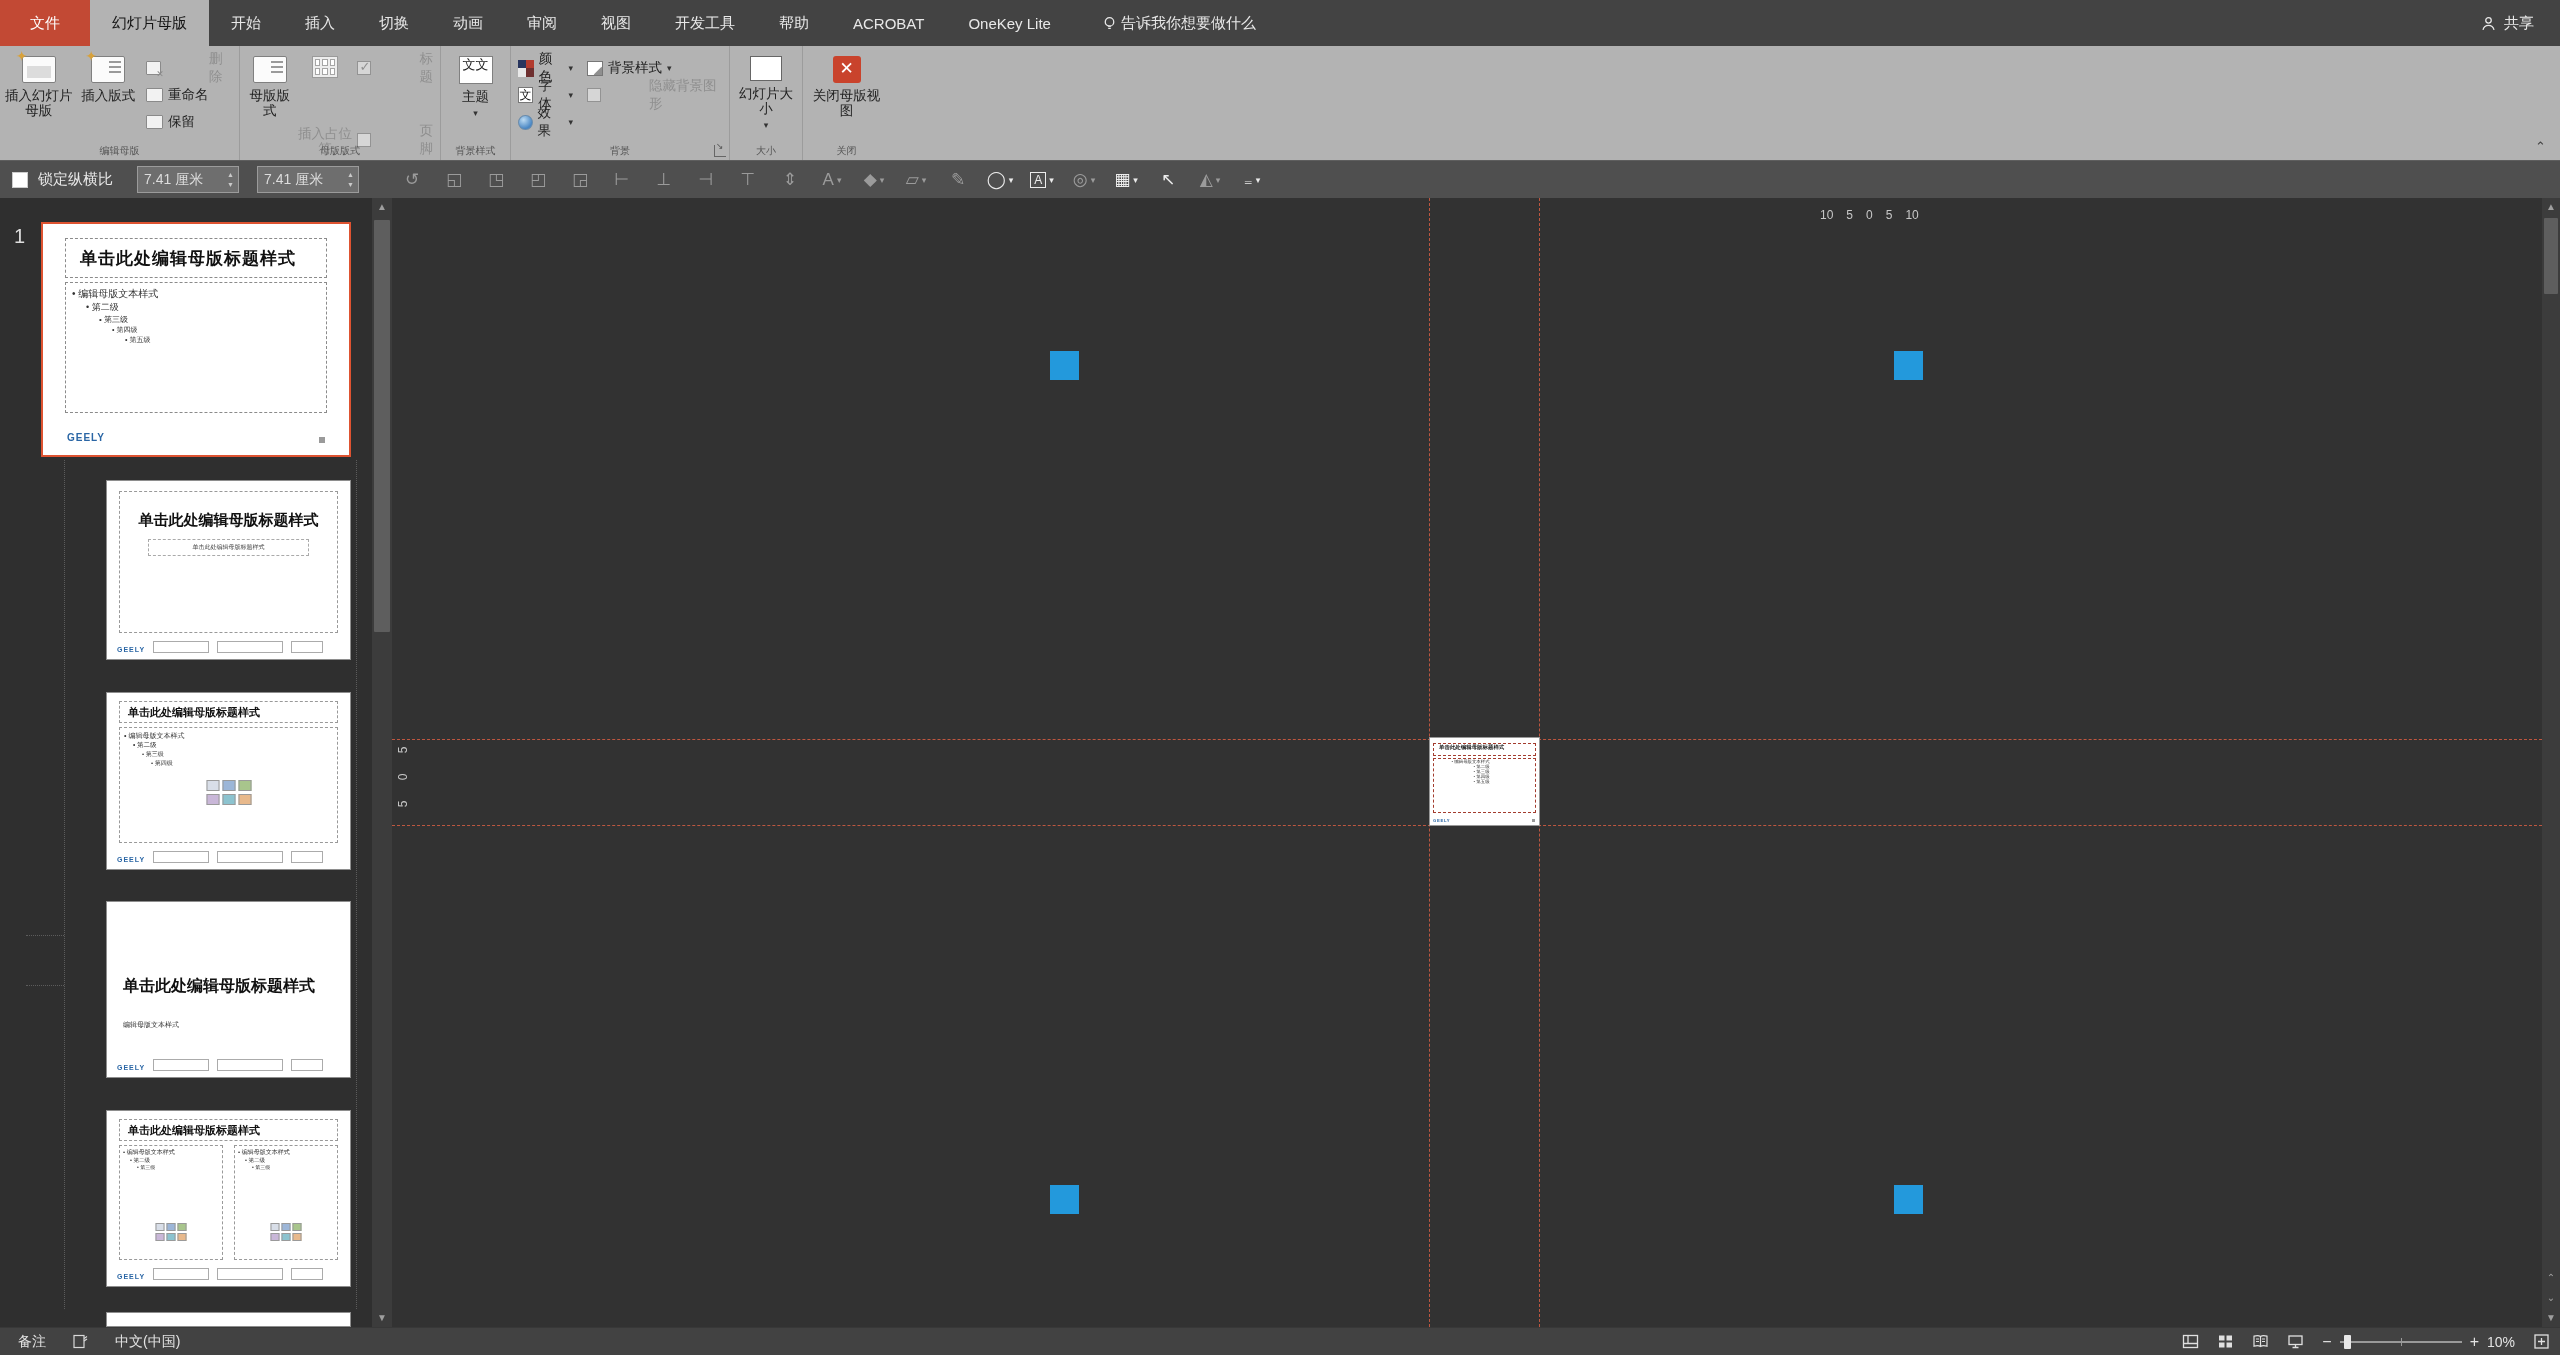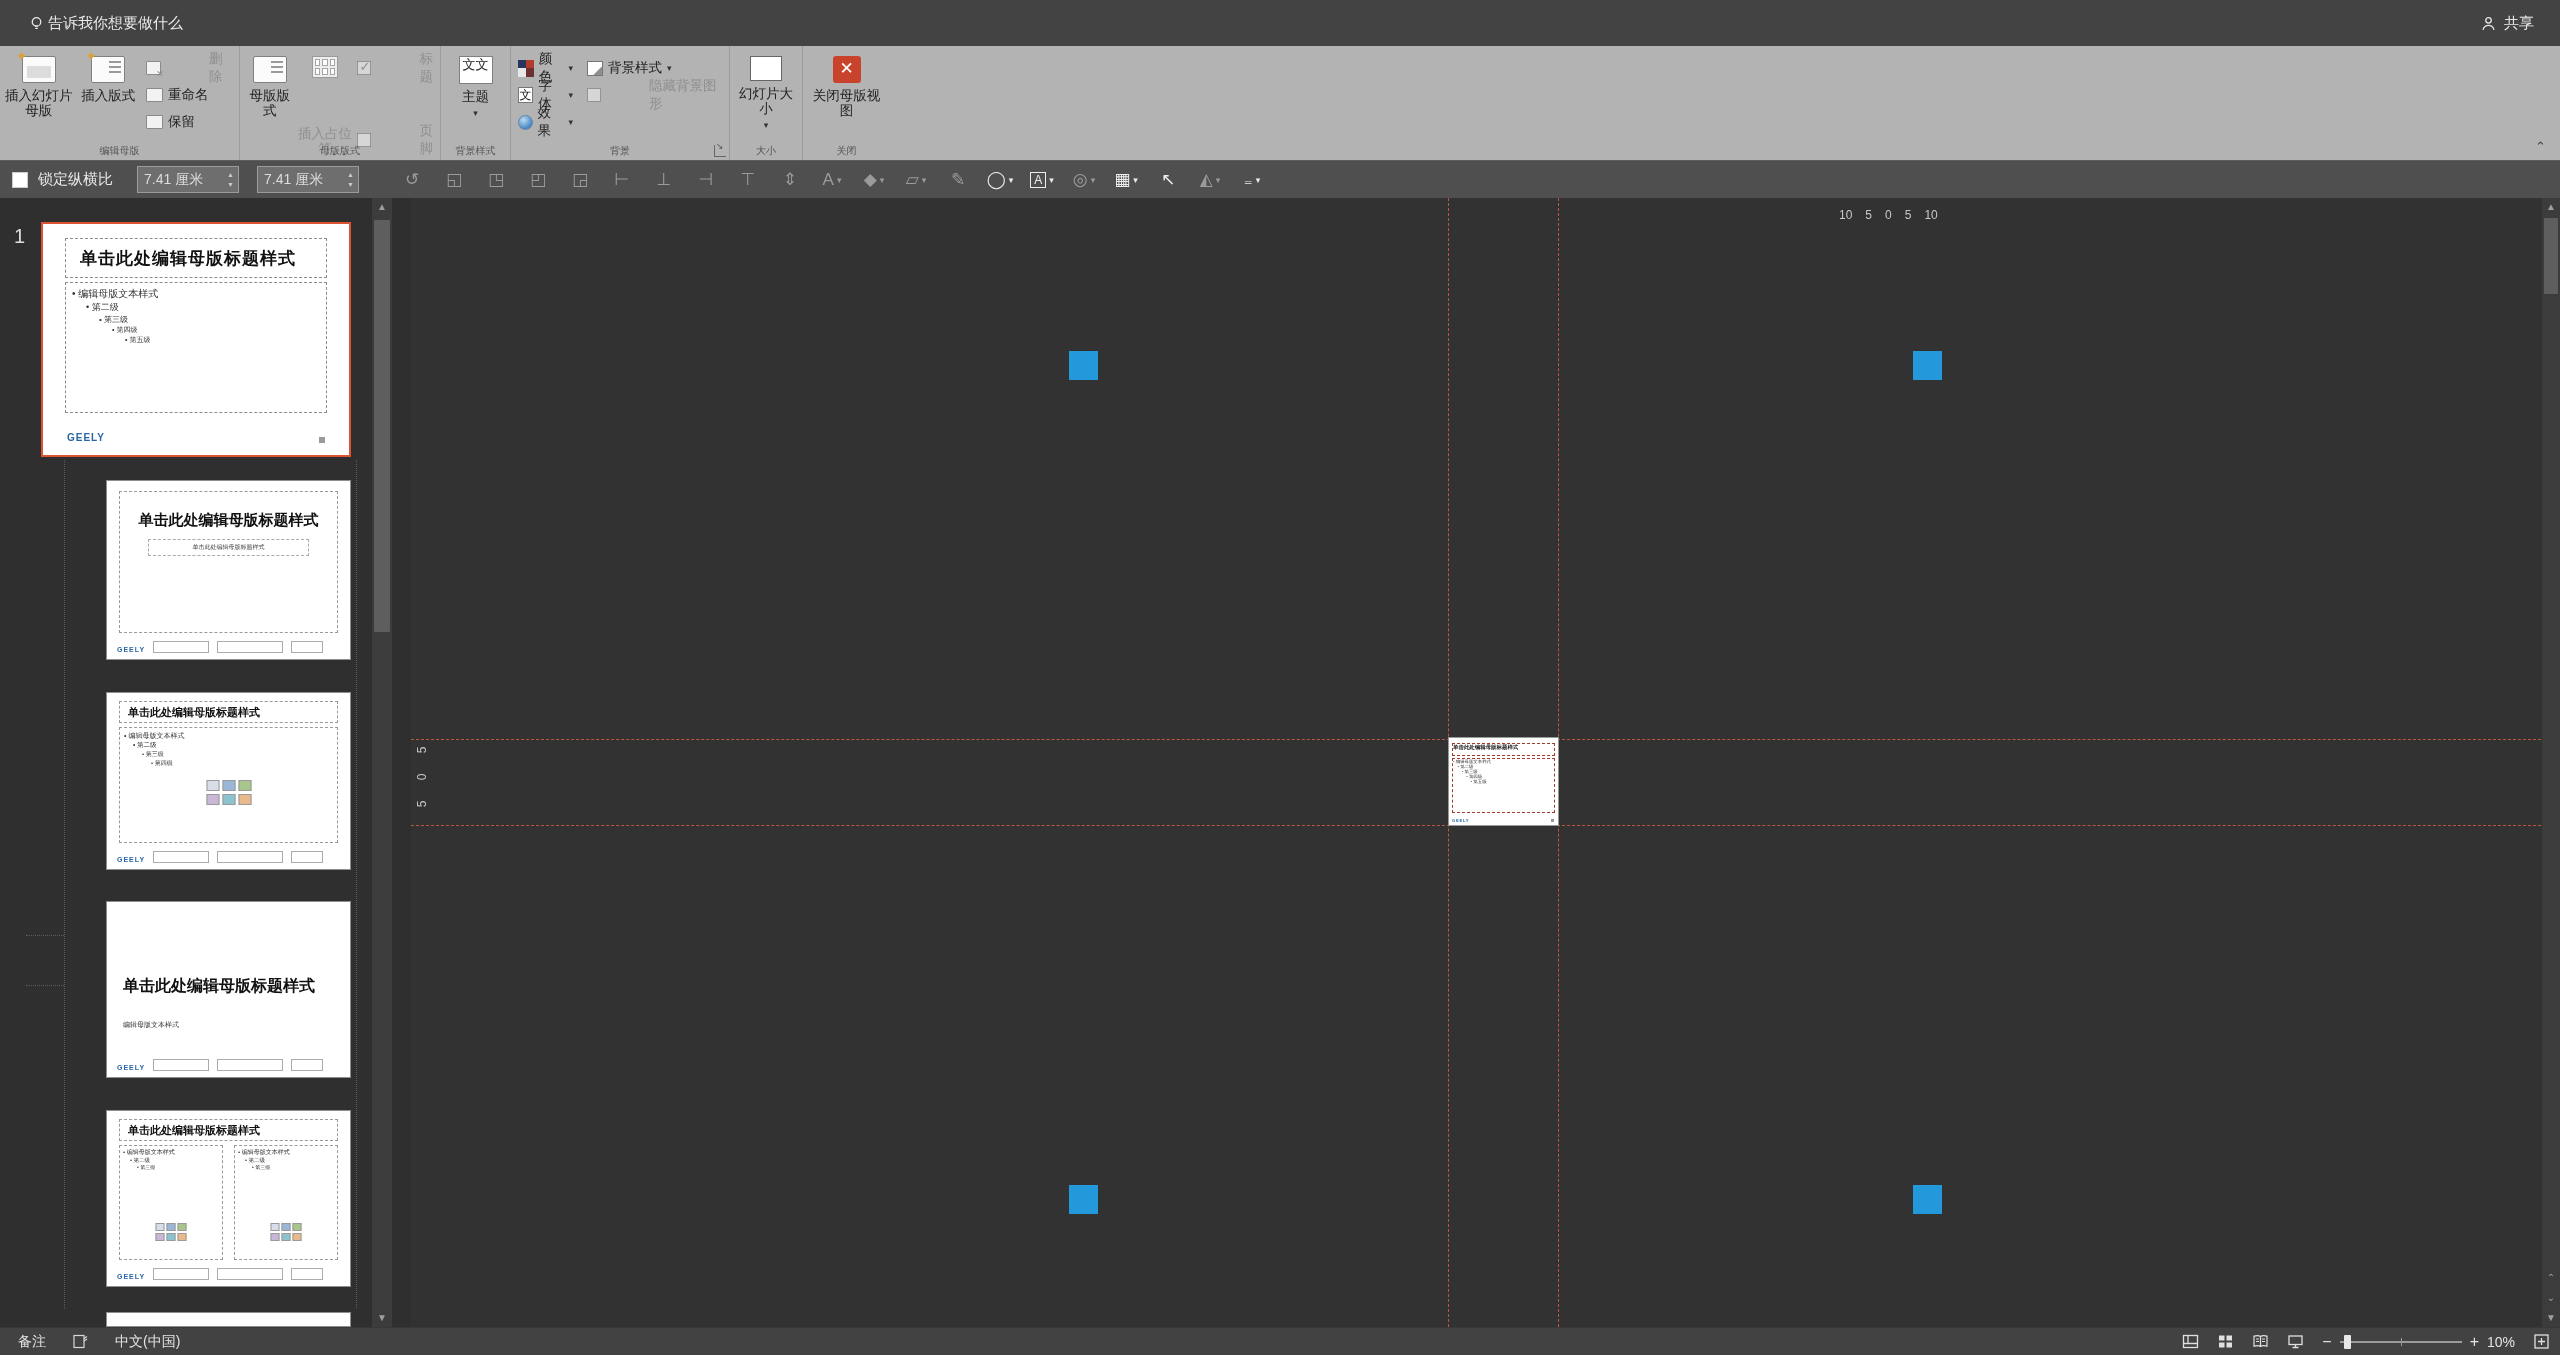--- a/index.html
+++ b/index.html
@@ -123,21 +123,21 @@
   .tb.s5 li.li-0{font-size:6px;} .tb.s5 li.li-1{font-size:5.5px;margin-left:7px;} .tb.s5 li.li-2{font-size:5px;margin-left:14px;}
   .icluster.small { grid-template-columns:repeat(3,9px); gap:2px; position:absolute; left:50%; bottom:18px; transform:translateX(-50%); }
   .icluster.small i { width:9px; height:8px; }
 
   
   .vscroll { position:absolute; background:#3C3C3C; }
   .vs-arrow { position:absolute; left:0; right:0; text-align:center; color:#9E9E9E; font-size:10px; height:18px; line-height:18px; }
   .vs-thumb { position:absolute; left:2px; right:2px; background:#5E5E5E; border-radius:1px; }
 
   
-  #canvas { position:absolute; left:411px; top:198px; width:2150px; height:1129px; background:#323232; overflow:hidden; }
+  #canvas { position:absolute; left:392px; top:198px; width:2150px; height:1129px; background:#323232; overflow:hidden;text-align:right; }
   #hruler { position:absolute; left:1428px; top:10px; display:flex; gap:13px; color:#C8C8C8; font-size:12px; }
   #vruler { position:absolute; left:8px; top:545px; display:flex; flex-direction:column; gap:13px; color:#C8C8C8; font-size:12px; }
   #vruler span { transform:rotate(-90deg); }
   .guide-v { position:absolute; top:0; bottom:0; width:0; border-left:1px dashed var(--guide-red,#BE5740); }
   .guide-h { position:absolute; left:0; right:0; height:0; border-top:1px dashed var(--guide-red,#BE5740); }
   #mini-slide { position:absolute; left:1037px; top:539px; width:111px; height:89px; background:#fff; border:1px solid #999; }
   .ms-title { position:absolute; left:3px; top:5px; right:3px; height:13px; border:1px dashed #a33c2e;
     overflow:hidden; font-size:8px; font-weight:700; color:#222; white-space:nowrap;
     transform-origin:left top; }
   .ms-title span { display:inline-block; transform:scale(0.68); transform-origin:left top; letter-spacing:0px; }
@@ -162,20 +162,35 @@
   .zoom-tick { position:absolute; left:50%; top:-3px; width:1px; height:8px; background:#9a9a9a; }
   .zoom-handle { position:absolute; left:4px; top:-6px; width:7px; height:14px; background:#E8E8E8; border-radius:1px; }
   .zsign { font-size:16px; color:#E3E3E3; }
 </style>
 </head>
 <body>
 
 <div id="app">
 
   <header id="menubar">
+    <div class="tabs">
+
+    <span class="mtab tab-file li-0">文件</span>
+        <span class="mtab selected li-1">幻灯片母版</span>
+        <span class="mtab li-2">开始</span>
+        <span class="mtab li-3">插入</span>
+        <span class="mtab li-4">切换</span>
+        <span class="mtab li-5">动画</span>
+        <span class="mtab li-6">审阅</span>
+        <span class="mtab li-7">视图</span>
+        <span class="mtab li-8">开发工具</span>
+        <span class="mtab li-9">帮助</span>
+        <span class="mtab li-10">ACROBAT</span>
+        <span class="mtab li-11">OneKey Lite</span>
+      </div>
     <div class="tellme">
       <svg class="mb-ico" viewBox="0 0 16 16" fill="none" stroke="#E8E8E8" stroke-width="1.2">
         <circle cx="8" cy="6.5" r="4"></circle>
           <path d="M6.5 10.5h3M6.8 12.5h2.4"></path>
       </svg>
       <span>告诉我你想要做什么</span>
     </div>
     <div class="share">
       <svg class="mb-ico" viewBox="0 0 16 16" fill="none" stroke="#E8E8E8" stroke-width="1.2">
         <circle cx="8" cy="5" r="2.6"></circle>

